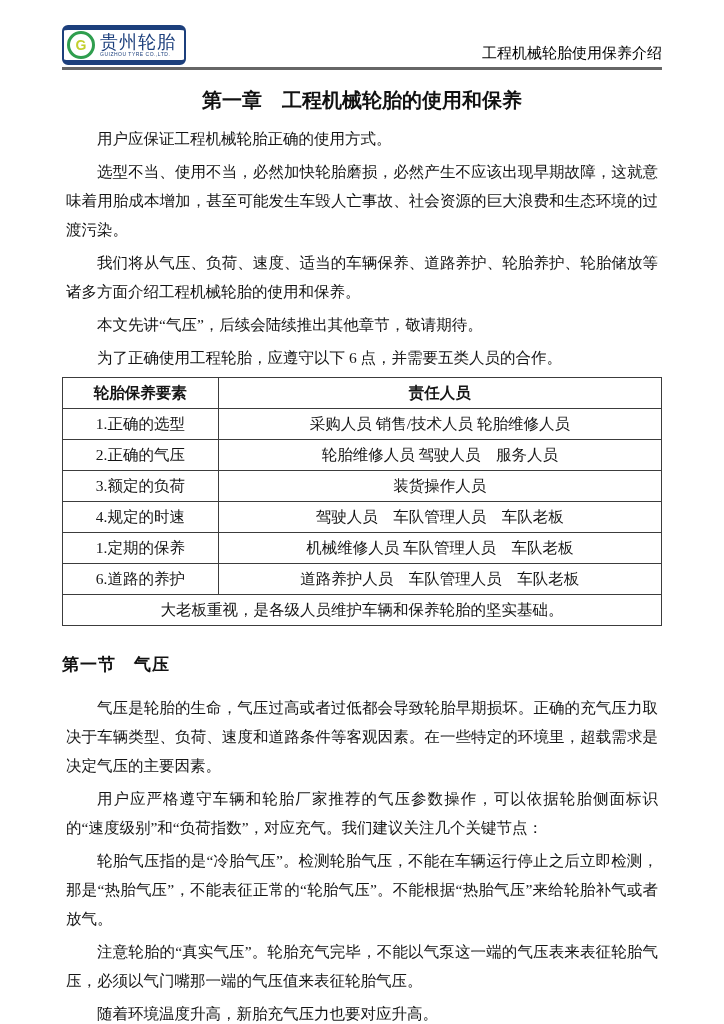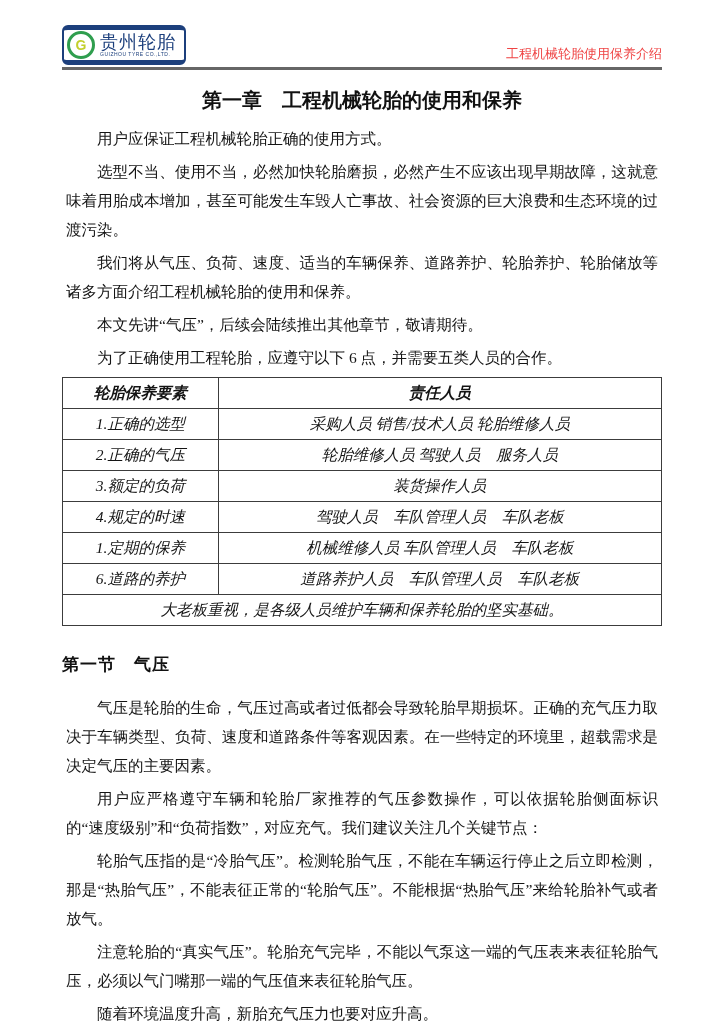--- a/index.html
+++ b/index.html
@@ -28,21 +28,21 @@
   }
   .logo-text { display: flex; flex-direction: column; line-height: 1; }
   .logo-cn {
     font-family: "Liberation Sans", sans-serif; font-weight: normal;
     font-size: 18px; color: #1c3f7c; letter-spacing: 1px;
   }
   .logo-en {
     font-family: "Liberation Sans", sans-serif;
     font-size: 5px; color: #1c3f7c; letter-spacing: 0.5px; margin-top: 1px;
   }
-  .hdr-title { font-size: 13px; color: #ef4444; padding-bottom: 2px; }
+  .hdr-title { font-size: 15px; color: #000000; padding-bottom: 2px; }
   .hdr-rule { height: 3px; background: #666666; margin-top: 2px; }
 
   
   h1.chapter {
     text-align: center; font-size: 20px; font-weight: bold;
     margin: 17px 0 10px 0; line-height: 27px; color: #111;
   }
   h2.section {
     text-align: left;
     font-family: "Liberation Sans", sans-serif;
@@ -53,21 +53,20 @@
   
   p.body {
     margin: 4px; font-size: 15.5px; line-height: 29px;
     text-align: justify; text-indent: 2em; color: #141414;
   }
 
   
   table.resp {
     width: 100%; border-collapse: collapse; table-layout: fixed;
     margin: 5px 0 16px 0;
-    font-style: italic;
   }
   table.resp th, table.resp td {
     border: 1px solid #3c3c3c; height: 30px;
     text-align: center; vertical-align: middle;
     font-size: 15.5px; padding: 0 4px; color: #141414;
   }
   table.resp th { font-weight: bold; }
   col.c1 { width: 26%; }
 
   

